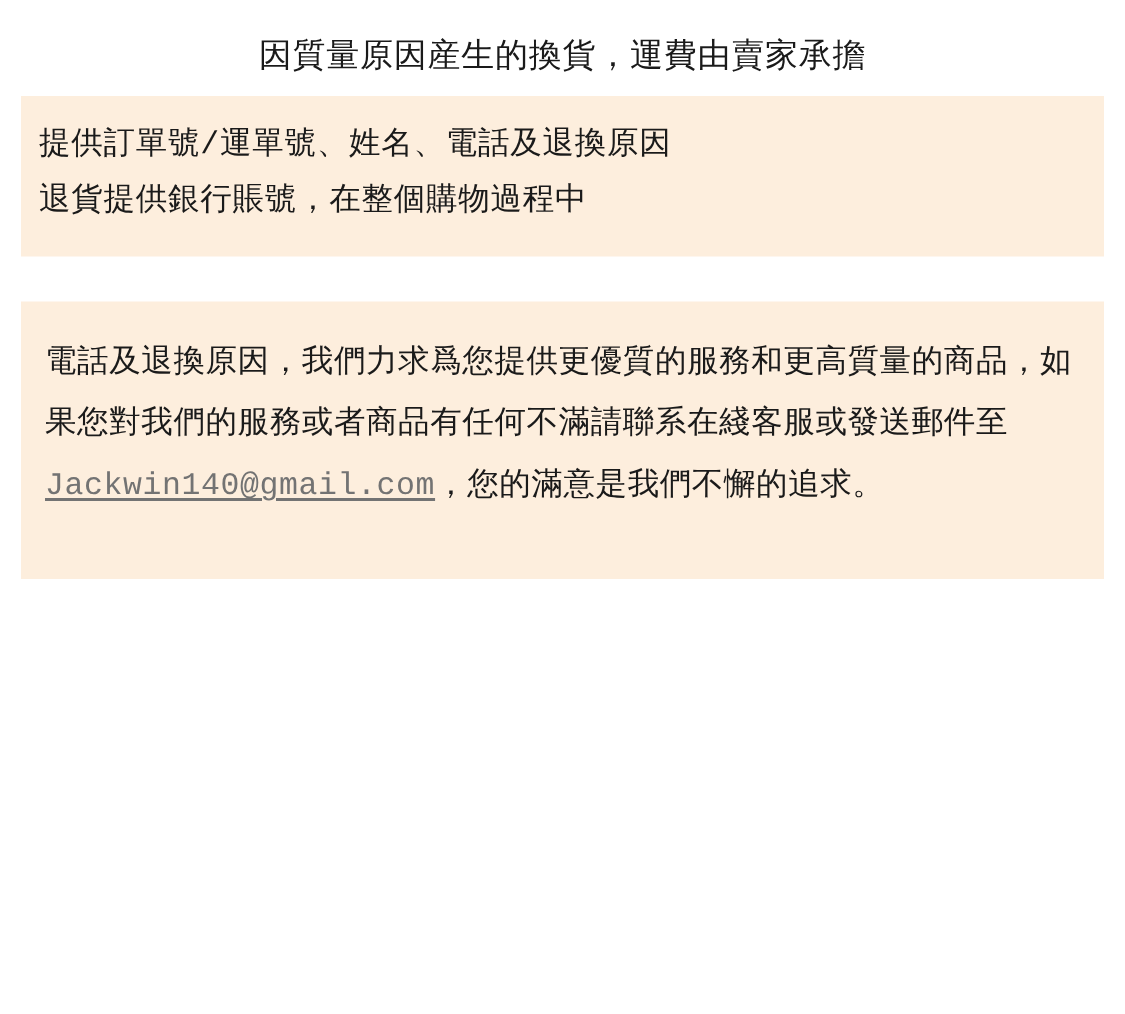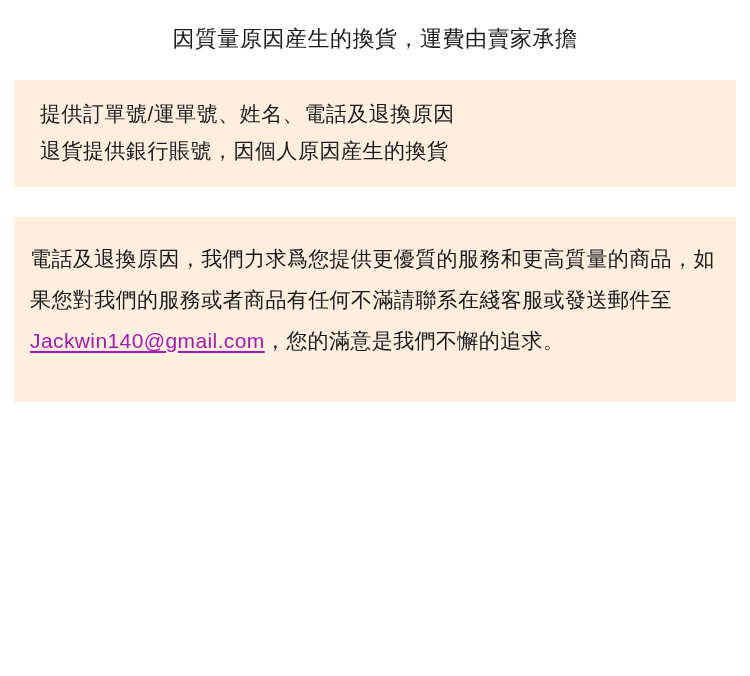--- a/index.html
+++ b/index.html
@@ -11,20 +11,21 @@
     height: 676px;
     background: #ffffff;
     font-family: "Liberation Sans", sans-serif;
     overflow: hidden;
   }
   .page {
     position: relative;
     width: 750px;
     height: 676px;
     background: #ffffff;
+    font-family: Liberation Mono, monospace;
   }
 
   
   .top-lines {
     padding: 18px 0 0 0;
   }
   .top-line {
     font-size: 22px;
     color: #1a1a1a;
     line-height: 1.9;
@@ -37,22 +38,22 @@
     margin: 18px 0 6px 18px;
     font-size: 27px;
     font-weight: bold;
     color: #16499a;
     letter-spacing: 1px;
   }
 
   
   .note-box {
     background: #fdeedd;
-    margin: 20px 14px 0 14px;
-    padding: 16px 14px 18px 26px;
+    margin: 4px 14px 0 14px;
+    padding: 16px 14px 18px 12px;
   }
   .note-line {
     font-size: 21px;
     color: #1a1a1a;
     line-height: 1.75;
     letter-spacing: 0.5px;
   }
 
   
   .banner-wrap {
@@ -92,39 +93,39 @@
     margin: 30px 14px 0 14px;
     padding: 22px 16px 40px 16px;
   }
   .complaint-line {
     font-size: 21px;
     color: #1a1a1a;
     line-height: 1.95;
     letter-spacing: 0.4px;
   }
   .email-link {
-    color: #a21caf;
+    color: #737373;
     text-decoration: underline;
     text-underline-offset: 3px;
     margin-top: 20px;
   }
 </style>
 </head>
 <body>
 
 <div class="page">
 
   <div class="top-lines">
     <div class="top-line">因質量原因産生的換貨，運費由賣家承擔</div>
   </div>
 
 
   <div class="note-box">
     <div class="note-line">提供訂單號/運單號、姓名、電話及退換原因</div>
-    <div class="note-line">退貨提供銀行賬號，因個人原因産生的換貨</div>
+    <div class="note-line">退貨提供銀行賬號，在整個購物過程中</div>
   </div>
 
 
   <div class="complaint-box">
     <div class="complaint-line">
       <span>電話及退換原因，我們力求爲您提供更優質的服務和更高質量的商品，如果您對我們的服務或者商品有任何不滿請聯系在綫客服或發送郵件至</span><a class="email-link" href="#">Jackwin140@gmail.com</a><span>，您的滿意是我們不懈的追求。</span>
     </div>
   </div>
 
 </div>

